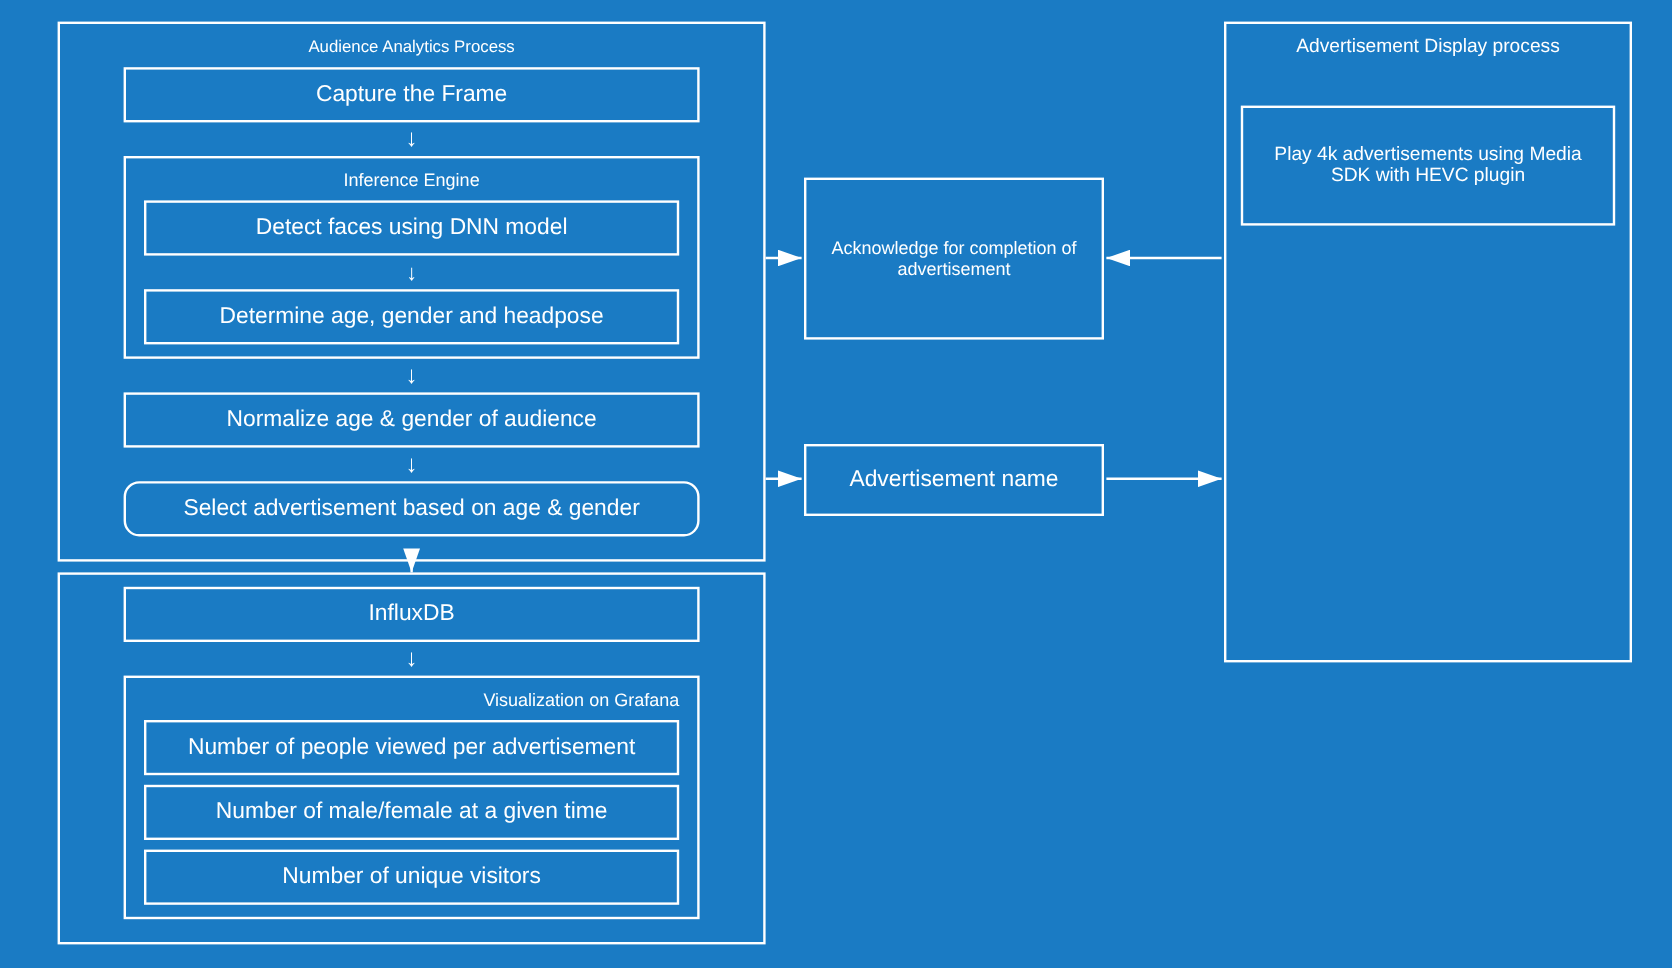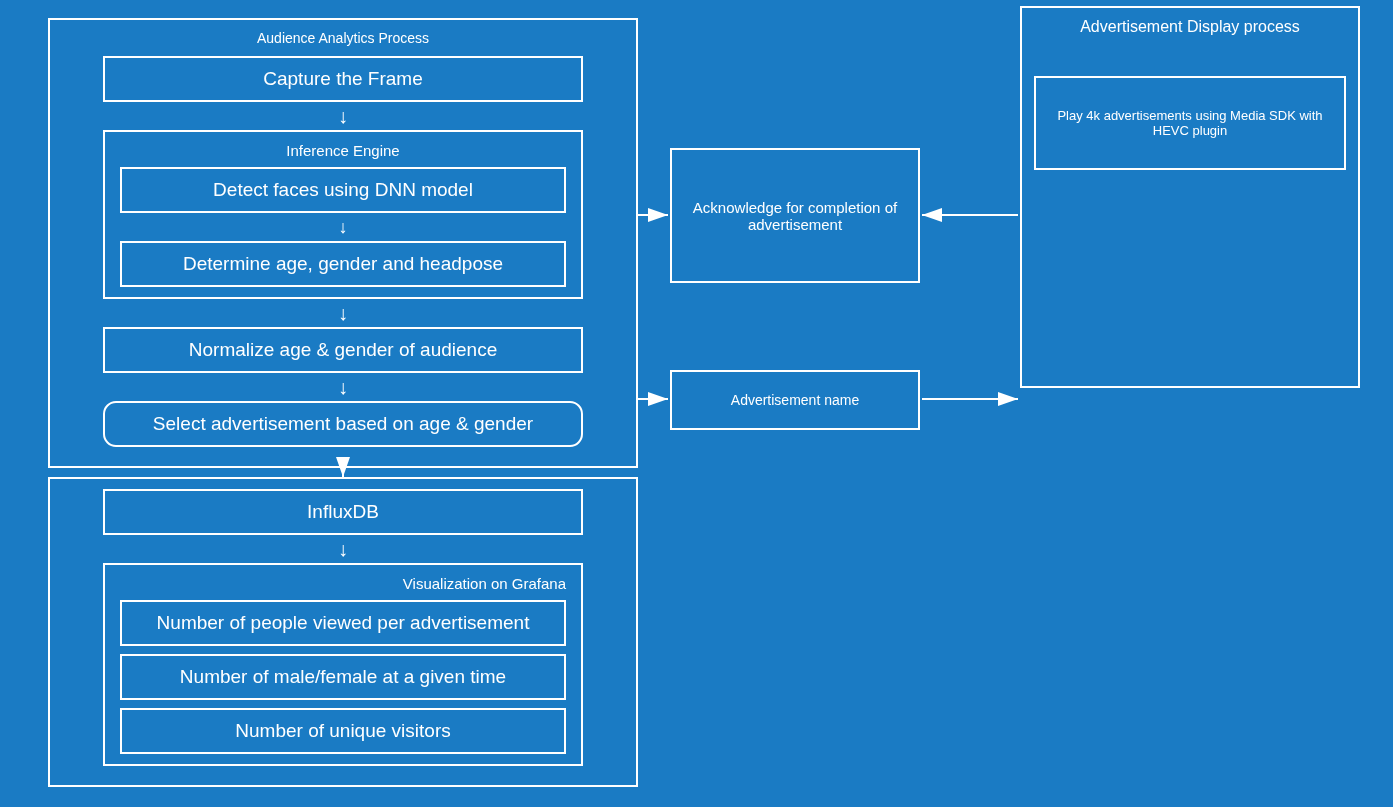--- a/index.html
+++ b/index.html
@@ -103,39 +103,39 @@
 
     .grafana-label {
       text-align: right;
       font-size: 15px;
       margin-bottom: 8px;
     }
 
     
     .ad-display-box {
       position: absolute;
-      top: 6px;
+      top: 18px;
       left: 1020px;
       width: 340px;
-      height: 382px;
+      height: 534px;
       border: 2px solid white;
       padding: 10px 12px;
     }
 
     .ad-display-label {
       text-align: center;
       font-size: 16px;
       margin-bottom: 20px;
     }
 
     .play-box {
       border: 2px solid white;
       text-align: center;
       padding: 30px 15px;
-      font-size: 13px;
+      font-size: 16px;
       margin-top: 40px;
       width: 100%;
     }
 
     
     .acknowledge-box {
       position: absolute;
       top: 148px;
       left: 670px;
       width: 250px;
@@ -153,21 +153,21 @@
       position: absolute;
       top: 370px;
       left: 670px;
       width: 250px;
       height: 60px;
       border: 2px solid white;
       display: flex;
       align-items: center;
       justify-content: center;
       text-align: center;
-      font-size: 14px;
+      font-size: 19px;
     }
 
     
     .arrows-svg {
       position: absolute;
       top: 0; left: 0;
       width: 1393px;
       height: 807px;
       pointer-events: none;
     }

